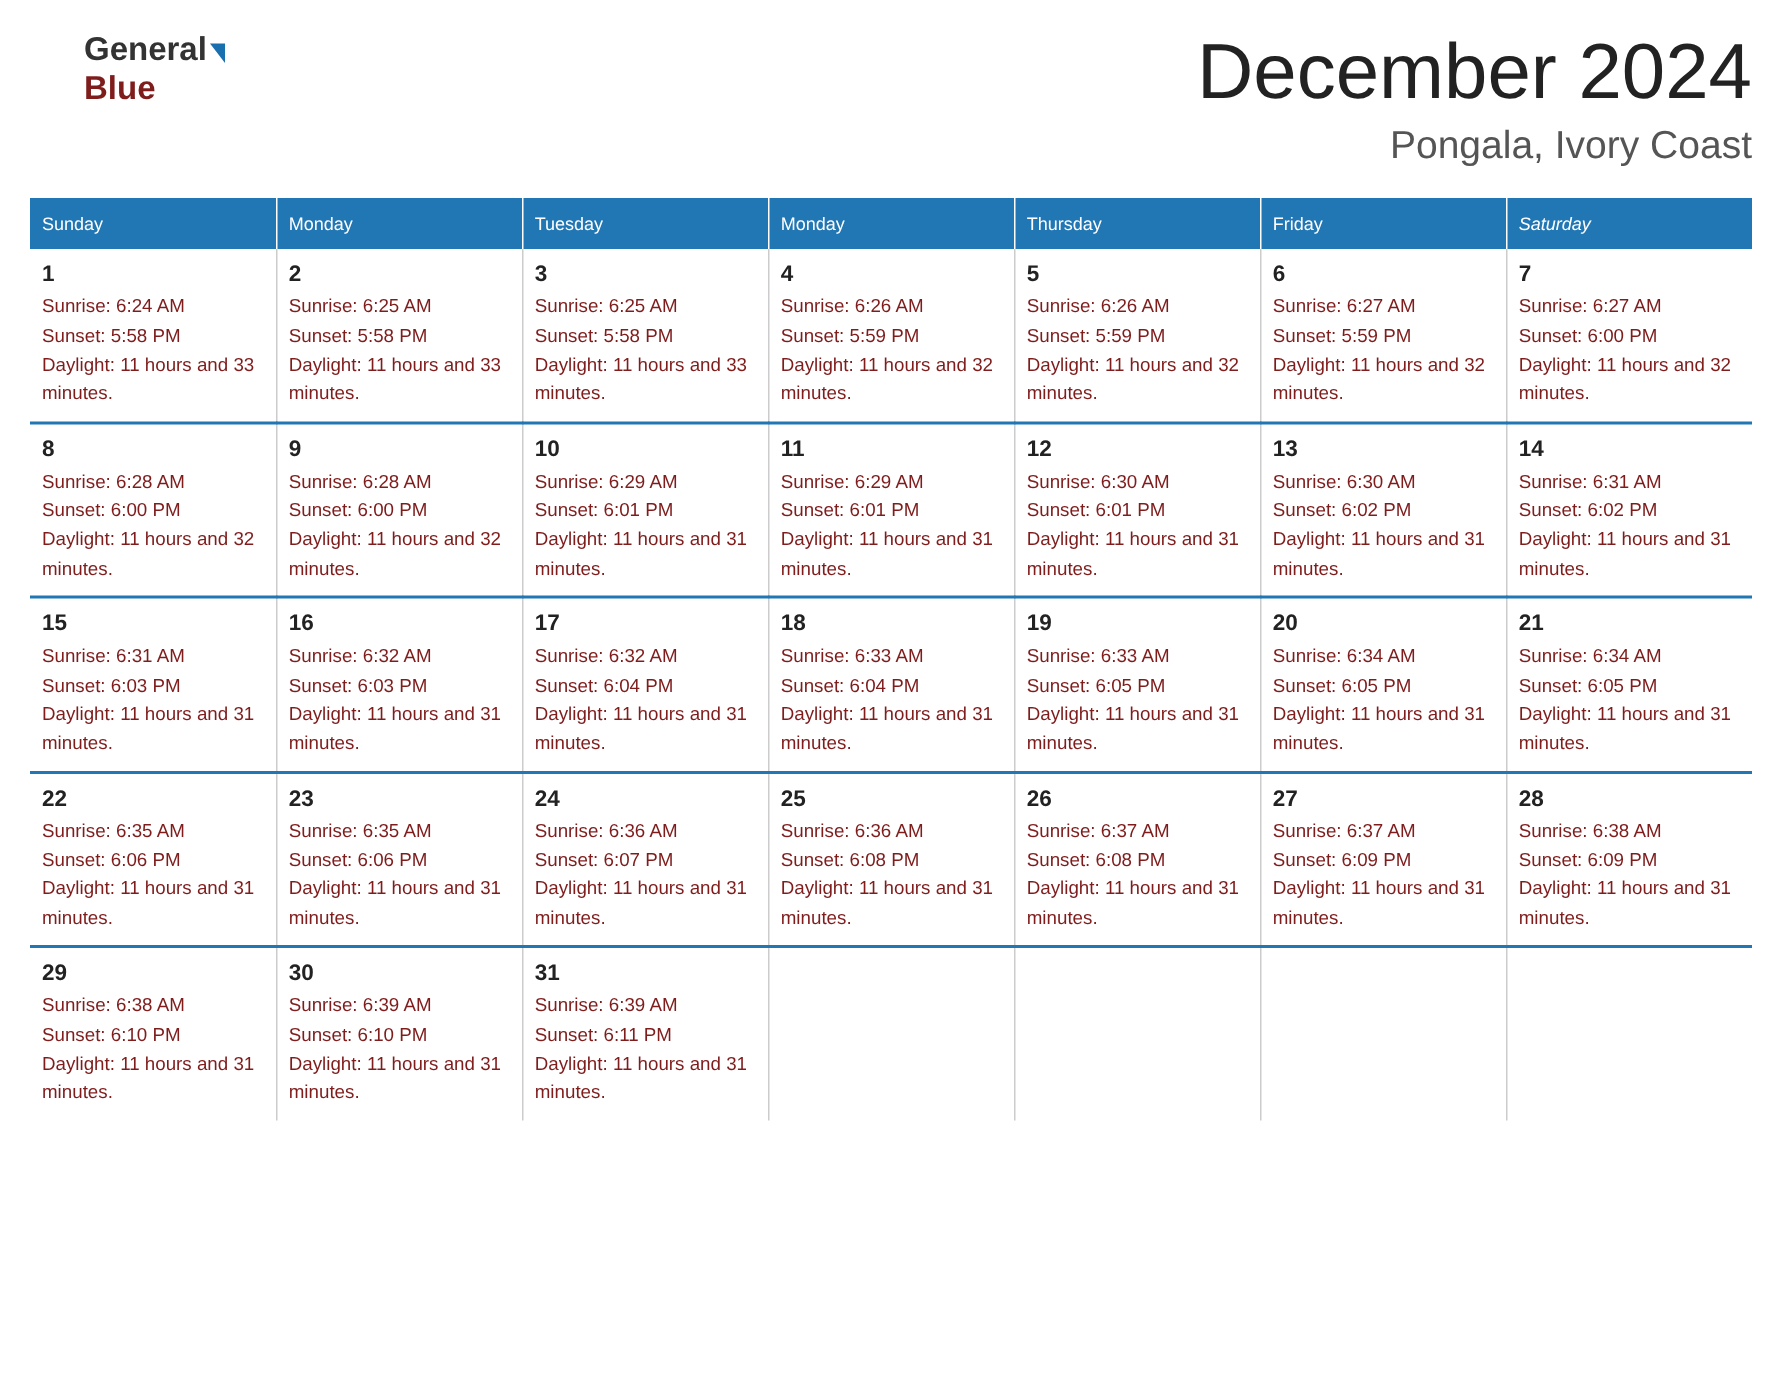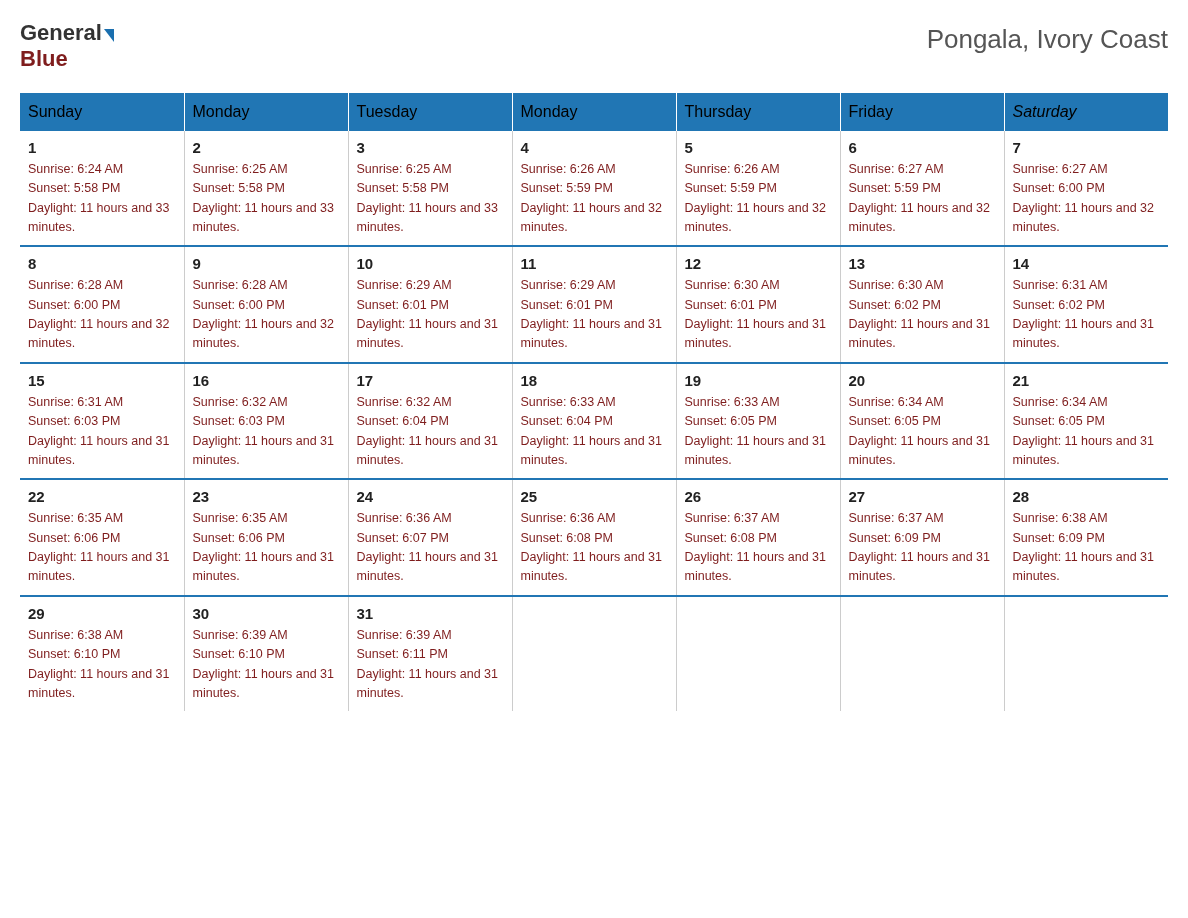--- a/index.html
+++ b/index.html
@@ -12,20 +12,21 @@
     }
     .header {
       display: flex;
       justify-content: space-between;
       align-items: flex-start;
       margin-bottom: 20px;
     }
     .logo {
       display: flex;
       flex-direction: column;
+      margin-left: 36px;
     }
     .logo-text {
       font-size: 22px;
       font-weight: bold;
       color: #333;
       line-height: 1.2;
     }
     .logo-text .blue { color: #7f1d1d; }
     .title-block {
       text-align: right;
@@ -41,23 +42,23 @@
       color: #555;
       margin-top: 4px;
     }
     .calendar {
       width: 100%;
       border-collapse: collapse;
       table-layout: fixed;
     }
     .calendar thead tr th {
       background-color: #2176b4;
-      color: #000000;
+      color: #ffffff;
       padding: 10px 8px;
-      font-size: 16px;
+      font-size: 12px;
       font-weight: normal;
       text-align: left;
       border-right: 1px solid #fff;
     }
     .calendar thead tr th:last-child {
       border-right: none;
       font-style: italic;
     }
     .calendar tbody tr {
       border-bottom: 2px solid #2176b4;
@@ -94,20 +95,21 @@
 </head>
 <body>
 
 <div class="header">
   <div class="logo">
     <div class="logo-text">
       General<span style="display:inline-block;width:0;height:0;border-left:10px solid transparent;border-top:13px solid #1a6faf;margin-left:2px;margin-bottom:-2px;"></span><br><span class="blue">Blue</span>
     </div>
   </div>
   <div class="title-block">
+    <div class="month-title">December 2024</div>
     <div class="location">Pongala, Ivory Coast</div>
   </div>
 </div>
 
 <table class="calendar">
   <thead>
     <tr>
       <th>Sunday</th>
       <th>Monday</th>
       <th>Tuesday</th>

